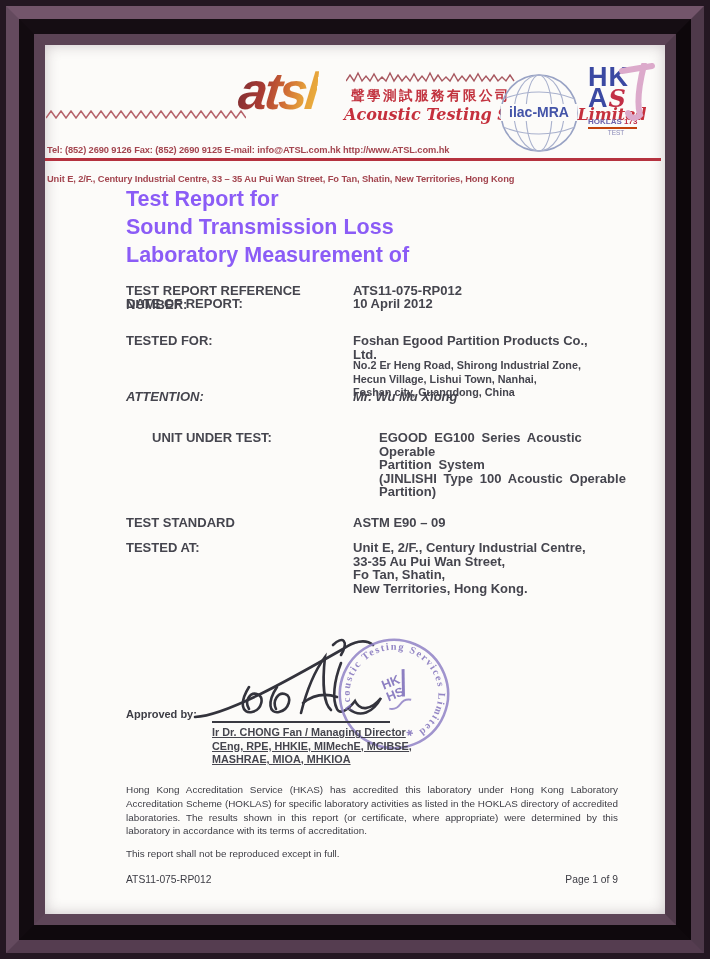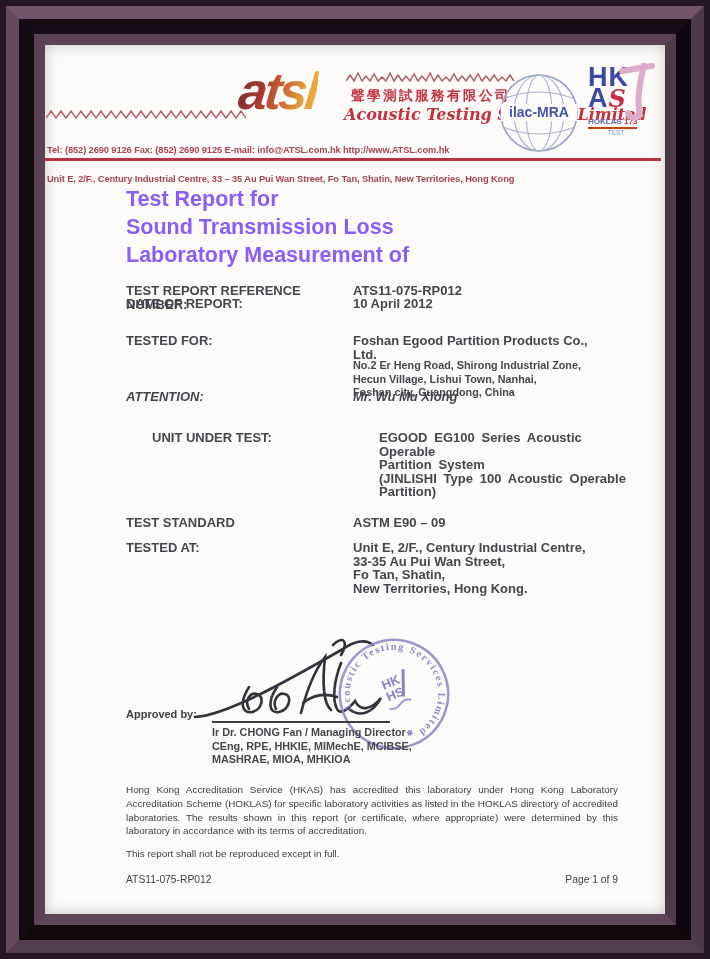--- a/index.html
+++ b/index.html
@@ -88,21 +88,21 @@
     color:#45454e;line-height:13.5px;white-space:pre-line;}
   .r-ref{top:239px;} .r-date{top:252px;} .r-tfor{top:289px;}
   .r-tfaddr{top:314px;} .r-att{top:345px;font-style:italic;} .r-unit{top:386px;margin-left:26px;}
   .r-std{top:471px;} .r-tat{top:496px;}
   
   .approved-label{position:absolute;left:81px;top:663px;font-size:11px;font-weight:600;color:#3d3d45;}
   .sig-svg{position:absolute;left:146px;top:584px;}
   .stamp{position:absolute;left:290px;top:590px;opacity:.88;transform:rotate(-22deg);}
   .sig-line{position:absolute;left:167px;top:676px;width:178px;height:2px;background:#3a3a42;}
   .sig-block{position:absolute;left:167px;top:681px;font-size:10.8px;font-weight:bold;
-    color:#45454e;line-height:13.5px;}
+    color:#45454e;line-height:13.5px;text-decoration:underline;}
   
   .accr{position:absolute;left:81px;top:738px;width:492px;font-size:9.9px;
     line-height:13.8px;color:#3c3c44;text-align:justify;}
   .note{position:absolute;left:81px;top:803px;font-size:9.9px;color:#3c3c44;}
   .foot-row{position:absolute;left:81px;top:829px;width:492px;display:flex;
     justify-content:space-between;font-size:10.3px;color:#3c3c44;}
 </style>
 </head>
 <body>
 

